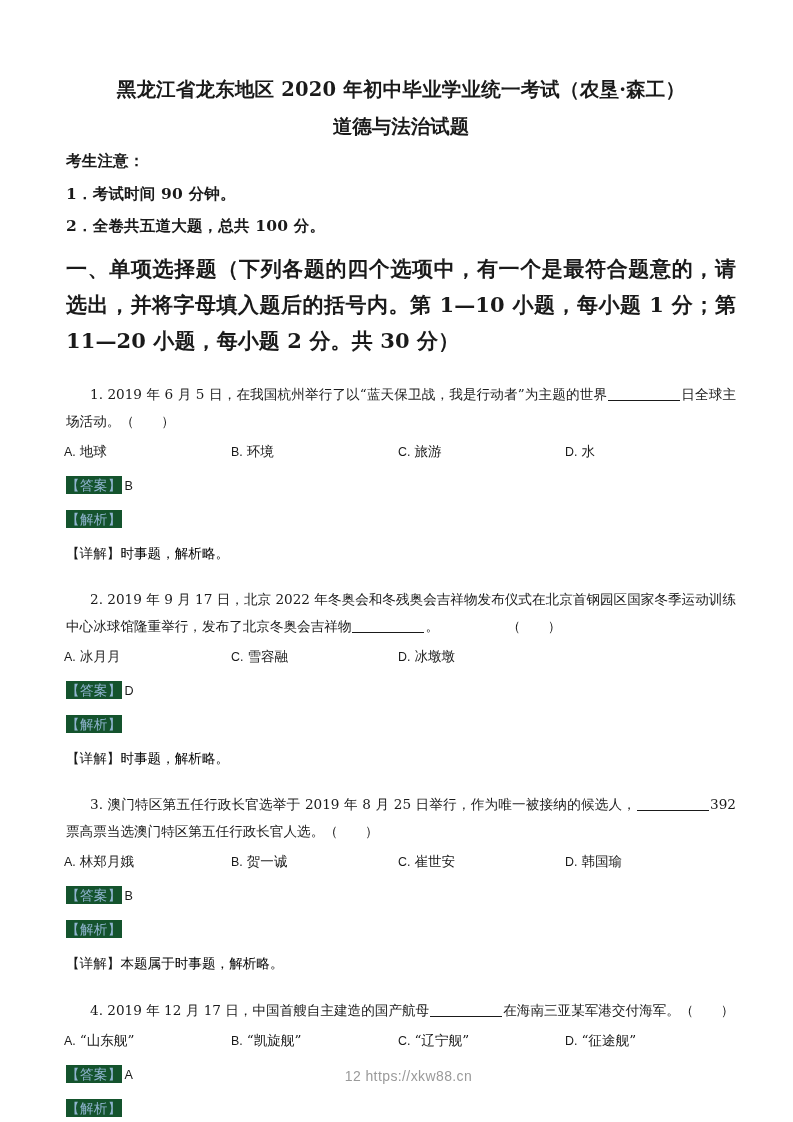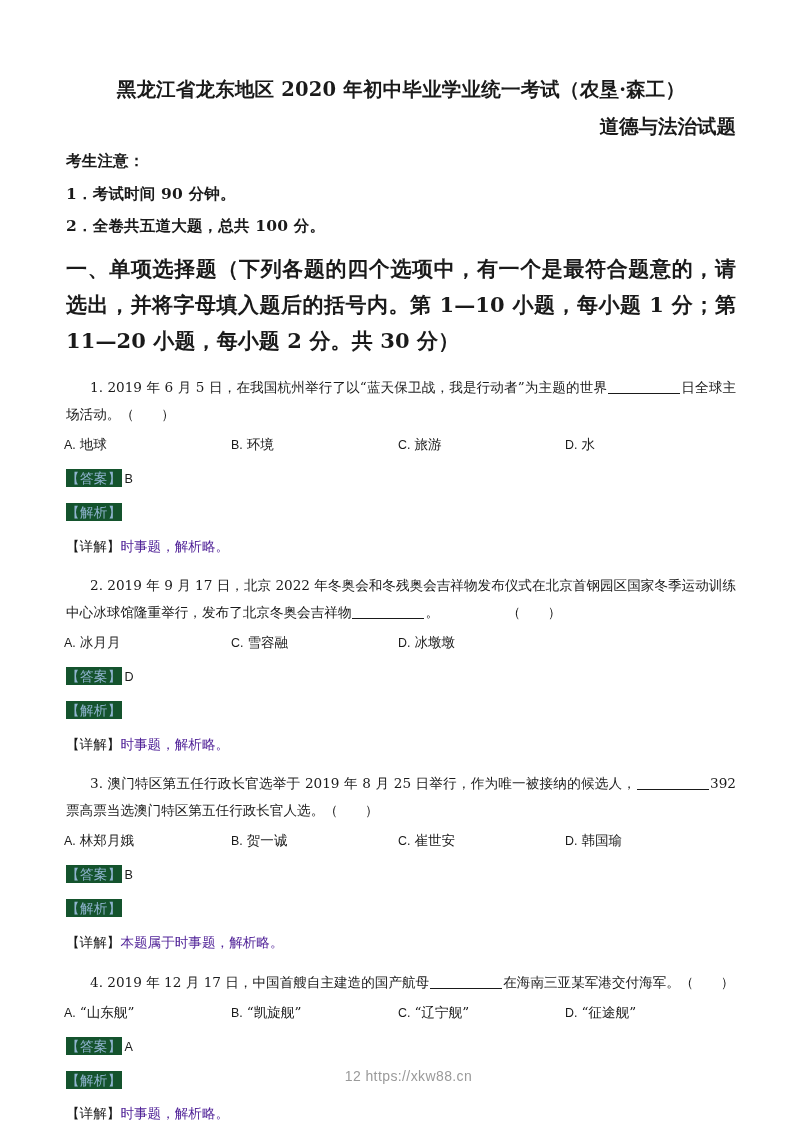--- a/index.html
+++ b/index.html
@@ -37,21 +37,21 @@
     text-align: center;
     font-weight: bold;
     font-size: 19.5px;
     letter-spacing: 0.2px;
     margin: 0;
     padding-top: 66px;
     line-height: 1.55;
     white-space: nowrap;
   }
   .doc-subtitle {
-    text-align: right;
+    text-align: center;
     font-weight: bold;
     font-size: 19.5px;
     margin: 0;
     padding-top: 7px;
     line-height: 1.5;
   }
 
   
   .notice {
     margin-top: 12px;
@@ -71,21 +71,21 @@
     line-height: 1.72;
     letter-spacing: 0.1px;
     margin-top: 3px;
     margin-bottom: 12px;
     text-align: justify;
     text-justify: inter-ideograph;
   }
 
   
   .question {
-    margin-top: 15px;
+    margin-top: 22px;
   }
   .q-stem {
     font-size: 13.6px;
     line-height: 1.95;
     text-indent: 24px;
     text-align: justify;
     text-justify: inter-ideograph;
     margin: 0;
   }
   .blank {
@@ -133,21 +133,21 @@
     font-family: "Liberation Sans", sans-serif;
     color: #1a1a1a;
     font-size: 12.6px;
     margin-left: 3px;
   }
   .det-tag {
     font-weight: normal;
     color: #1a1a1a;
   }
   .det-text {
-    color: #4c1d95;
+    color: #000000;
   }
 
   
   .watermark {
     position: absolute;
     left: 0;
     top: 1068px;
     width: 793px;
     text-align: center;
     font-family: "Liberation Sans", sans-serif;

